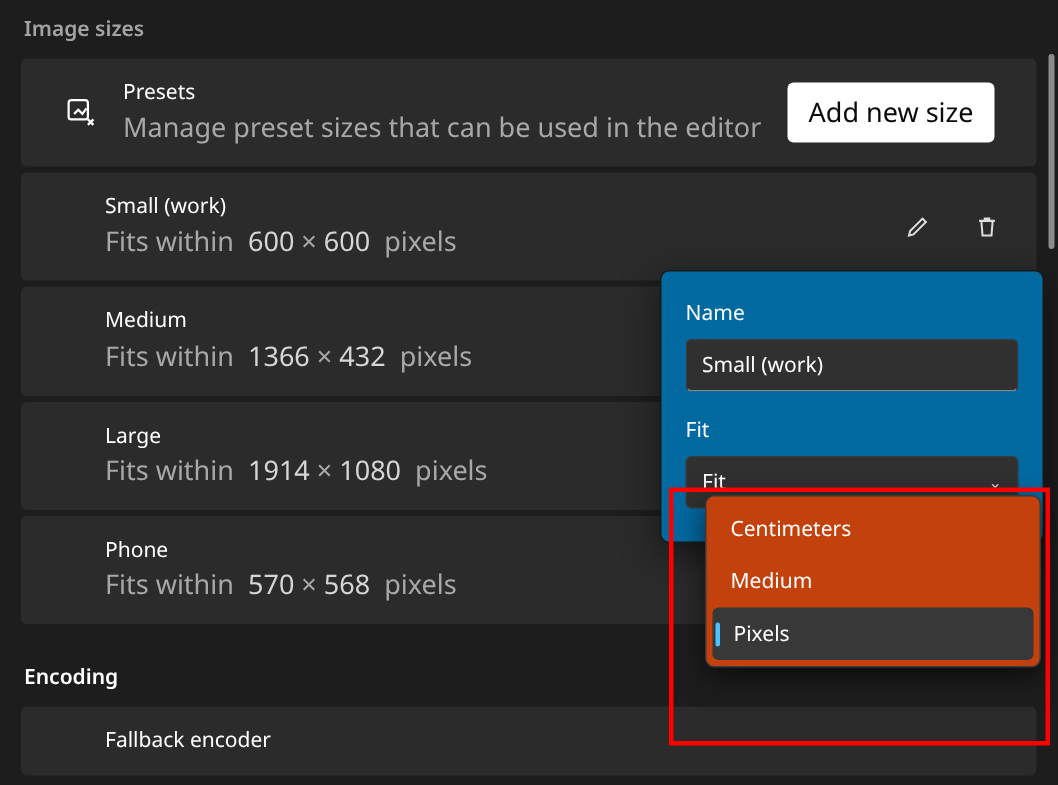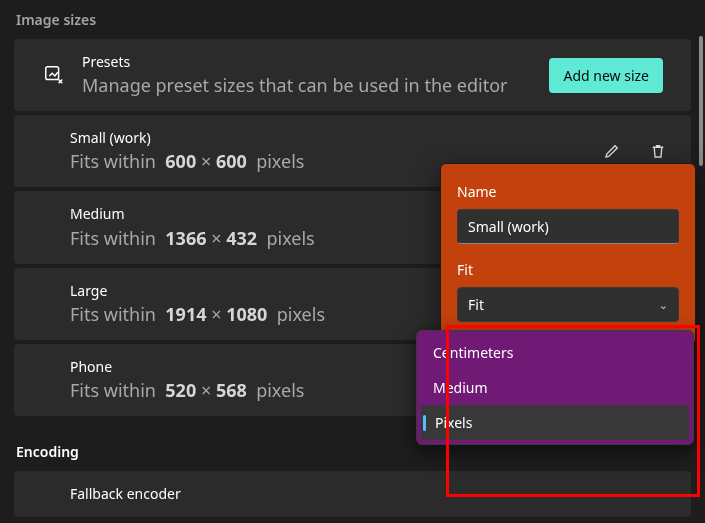--- a/index.html
+++ b/index.html
@@ -5,34 +5,34 @@
   *{box-sizing:border-box;margin:0;padding:0;font-family:"Segoe UI",system-ui,sans-serif}
   body{background:#1d1d1d;color:#fff;width:705px;height:523px;overflow:hidden;position:relative;font-size:14px}
   .content{padding:8px 14px 0 14px}
   .section-title{font-size:14px;font-weight:600;color:#a3a3a3;margin:2px 0 10px 2px}
   .card{background:#2b2b2b;border-radius:4px;padding:14px 16px;margin-bottom:4px;display:flex;align-items:center;gap:16px}
   .card.header{padding:14px 28px}
   .icon-slot{width:24px;display:flex;justify-content:center;align-items:center;flex:0 0 24px}
   .card-body{flex:1;min-width:0}
   .card-title{font-size:14px;color:#fff;line-height:1.3}
   .card-sub{font-size:18px;color:#a8a8a8;margin-top:2px}
-  .card-sub .b{color:#d6d6d6;font-weight:700}
-  .btn-primary{background:#5eead4;color:#0a0a0a;border:none;border-radius:4px;padding:8px 14px;font-size:14px;cursor:pointer}
+  .card-sub .b{color:#d6d6d6;font-weight:400}
+  .btn-primary{background:#ffffff;color:#0a0a0a;border:none;border-radius:4px;padding:8px 14px;font-size:18px;cursor:pointer}
   .row-actions{display:flex;gap:20px;align-items:center;margin-right:4px}
   .icon-btn{background:none;border:none;color:#d0d0d0;cursor:pointer;padding:4px}
   .section-title2{font-size:14px;font-weight:600;margin:26px 0 10px 2px}
   .scrollbar{position:absolute;right:2px;top:36px;width:4px;height:130px;background:#8b8b8b;border-radius:3px}
   
-  .panel{position:absolute;right:9px;top:163px;width:256px;background:#c2410c;border:1px solid #1a1a1a;border-radius:6px;padding:18px 16px 22px;box-shadow:0 8px 24px rgba(0,0,0,.5)}
+  .panel{position:absolute;right:9px;top:180px;width:256px;background:#0369a1;border:1px solid #1a1a1a;border-radius:6px;padding:18px 16px 22px;box-shadow:0 8px 24px rgba(0,0,0,.5)}
   .panel-label{font-size:14px;color:#fff;margin-bottom:8px}
   .panel-input{width:100%;background:#303030;border:1px solid #3a3a3a;border-bottom:1px solid #888;border-radius:4px;color:#fff;padding:7px 10px;font-size:14px;margin-bottom:16px}
   .panel-select{width:100%;background:#303030;border:1px solid #3a3a3a;border-radius:4px;color:#fff;padding:7px 10px;font-size:14px;display:flex;justify-content:space-between;align-items:center;cursor:pointer}
   .chev{font-size:11px;color:#ccc}
   
-  .dropdown{position:absolute;right:11px;top:330px;width:278px;background:#701a75;border:1px solid #3a3a3a;border-radius:6px;padding:4px;box-shadow:0 6px 20px rgba(0,0,0,.6)}
+  .dropdown{position:absolute;right:11px;top:330px;width:224px;background:#c2410c;border:1px solid #3a3a3a;border-radius:6px;padding:4px;box-shadow:0 6px 20px rgba(0,0,0,.6)}
   .dd-item{padding:8px 12px;color:#fff;font-size:14px;border-radius:4px;cursor:pointer;position:relative}
   .dd-item.selected{background:#383838}
   .dd-item.selected::before{content:"";position:absolute;left:2px;top:50%;transform:translateY(-50%);width:3px;height:16px;background:#4cc2ff;border-radius:2px}
   .dd-item.selected{padding-left:14px}
   .highlight-box{position:absolute;right:5px;top:325px;width:254px;height:172px;border:3px solid #ff0000;pointer-events:none}
   svg{display:block}
 </style>
 </head>
 <body>
 
@@ -85,21 +85,21 @@
     <div class="icon-slot"></div>
     <div class="card-body">
       <div class="card-title">Large</div>
       <div class="card-sub">Fits within &nbsp;<span class="b">1914</span> × <span class="b">1080</span>&nbsp; pixels</div>
     </div>
     </div>
       <div class="card">
     <div class="icon-slot"></div>
     <div class="card-body">
       <div class="card-title">Phone</div>
-      <div class="card-sub">Fits within &nbsp;<span class="b">520</span> × <span class="b">568</span>&nbsp; pixels</div>
+      <div class="card-sub">Fits within &nbsp;<span class="b">570</span> × <span class="b">568</span>&nbsp; pixels</div>
     </div>
     </div>
     </div>
 
   <div class="section-title2">Encoding</div>
 
   <div class="card">
     <div class="icon-slot"></div>
     <div class="card-body">
       <div class="card-title">Fallback encoder</div>

